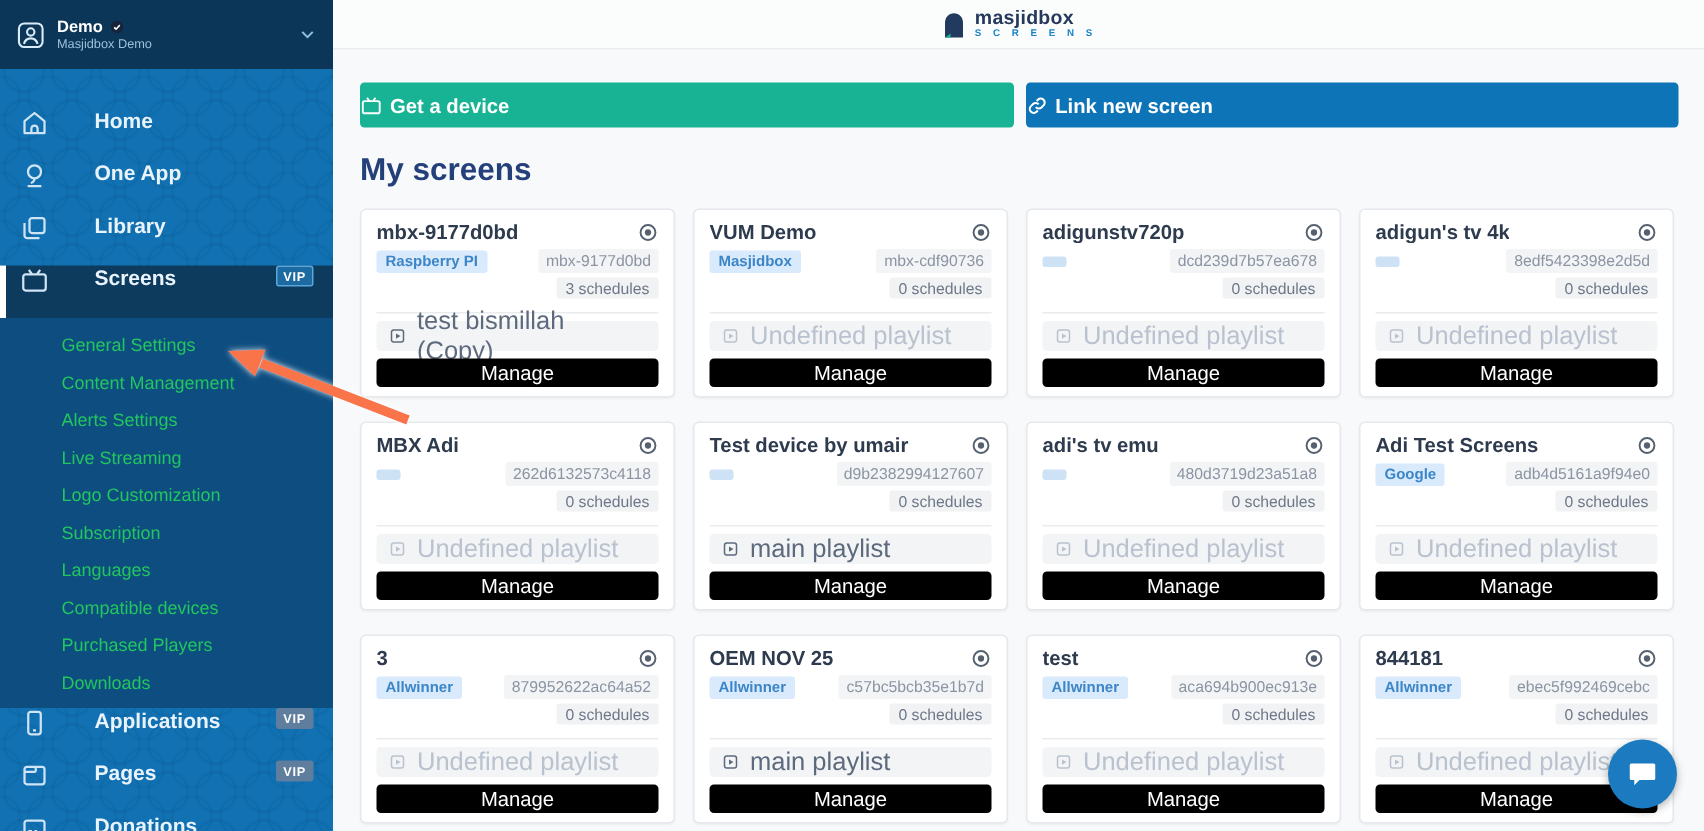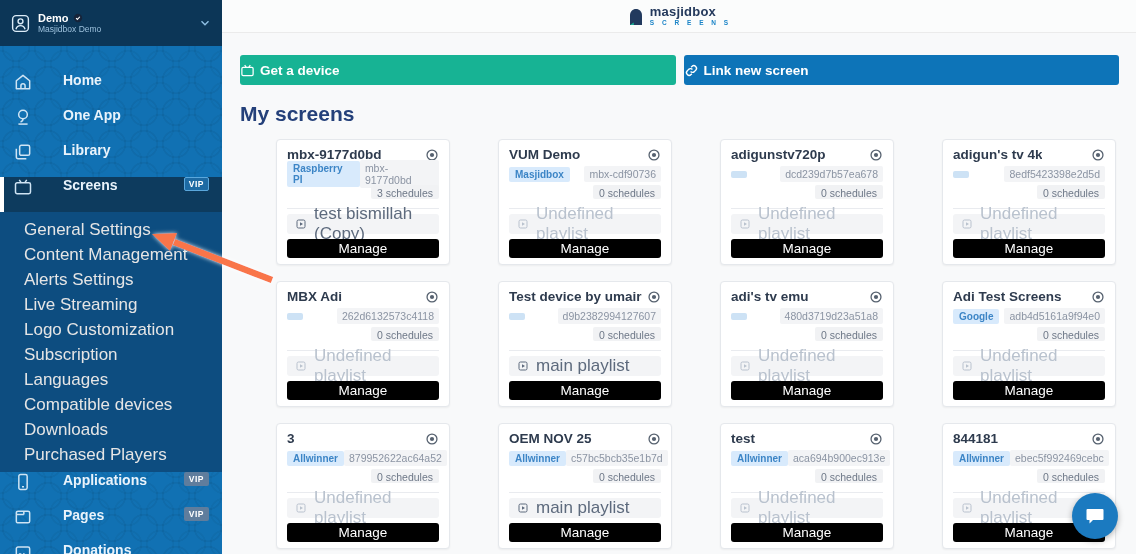--- a/index.html
+++ b/index.html
@@ -27,22 +27,22 @@
   .sb-item { height:35px; display:flex; align-items:flex-start; padding:0 13px; gap:30px; color:#e9f3fb;
     font-size:14px; font-weight:bold; cursor:pointer; position:relative; }
   .sb-ico { width:20px; height:20px; display:flex; color:#cfe4f4; flex:0 0 auto; }
   .sb-ico svg { width:100%; height:100%; }
   .sb-item.active { background:#0d3b5e; }
   .sb-item.active::before { content:""; position:absolute; left:0; top:0; bottom:0; width:4px; background:#fff; }
   .vip { margin-left:auto; background:#5f7d9d; color:#fff; font-size:8.5px; font-weight:bold;
     padding:2px 5px; border-radius:2px; letter-spacing:.5px; }
   .sb-item.active .vip { background:#1d6aa3; border:1px solid #5aa7dc; padding:1px 4px; }
   .sb-sub { background:#0d4d80; padding:5px 0; }
-  .sb-sub-item { height:25px; display:flex; align-items:center; padding-left:24px; color:#e5e5e5;
-    font-size:17px; cursor:pointer; }
+  .sb-sub-item { height:25px; display:flex; align-items:center; padding-left:41px; color:#22c55e;
+    font-size:12px; cursor:pointer; }
 
   
   .main { position:absolute; left:222px; top:0; width:914px; height:554px; }
   .topbar { height:33px; background:#fbfcfc; border-bottom:1px solid #ebebeb; display:flex; align-items:center; justify-content:center; }
   .logo { display:flex; align-items:center; gap:5px; }
   .logo-ico { width:18px; height:20px; display:flex; }
   .logo-text { line-height:1; }
   .brand-main { font-size:13px; font-weight:bold; color:#24395c; letter-spacing:.2px; }
   .brand-sub { font-size:6.5px; font-weight:bold; color:#1b84c7; letter-spacing:3px; margin-top:2px; }
 
@@ -51,21 +51,21 @@
     display:flex; align-items:center; justify-content:flex-start; gap:5px; padding:0 0; cursor:pointer;
     font-family:"Liberation Sans", sans-serif; }
   .btn .bico { width:15px; height:15px; display:flex; }
   .btn-green { background:#17b394; }
   .btn-blue  { background:#0d74b8; }
 
   .page-title { padding:17px 18px 13px; font-size:21px; font-weight:bold; color:#24407a; }
 
   .grid { display:grid; grid-template-columns:repeat(4,210px); gap:16px 12px; padding:0 18px; }
   .card { background:#fff; border:1px solid #e5e8ec; border-radius:4px; box-shadow:0 1px 2px rgba(0,0,0,.05);
-    height:126px; padding:7px 10px 6px; display:flex; flex-direction:column;margin-left:36px; }
+    height:126px; padding:7px 10px 6px; display:flex; flex-direction:column; }
   .card-head { display:flex; justify-content:space-between; align-items:center; height:17px; }
   .card-title { font-size:13.5px; font-weight:bold; color:#2e3b4e; white-space:nowrap; overflow:hidden; }
   .status-ico { width:14px; height:14px; display:flex; color:#56616f; flex:0 0 auto; cursor:pointer; }
   .meta { display:flex; justify-content:space-between; align-items:center; margin-top:5px; height:14px; }
   .brand-badge { background:#d8eafc; color:#3c85c6; font-size:10px; font-weight:bold; padding:2px 6px; border-radius:2px; }
   .brand-badge:empty { width:16px; height:7px; padding:0; background:#cde2f5; }
   .devid { background:#f3f4f6; color:#8b94a3; font-size:10.5px; padding:2px 5px; border-radius:2px; }
   .sched-row { display:flex; justify-content:flex-end; margin-top:4px; height:14px; }
   .sched { background:#f1f2f4; color:#6e7888; font-size:10.5px; padding:2px 6px; border-radius:2px; }
   .divider { border-top:1px solid #e9ebef; margin-top:9px; }
@@ -155,22 +155,22 @@
       </div>
       <div class="sb-sub">
         <div class="sb-sub-item">General Settings</div>
         <div class="sb-sub-item">Content Management</div>
         <div class="sb-sub-item">Alerts Settings</div>
         <div class="sb-sub-item">Live Streaming</div>
         <div class="sb-sub-item">Logo Customization</div>
         <div class="sb-sub-item">Subscription</div>
         <div class="sb-sub-item">Languages</div>
         <div class="sb-sub-item">Compatible devices</div>
+        <div class="sb-sub-item">Purchased Players</div>
         <div class="sb-sub-item">Downloads</div>
-        <div class="sb-sub-item">Purchased Players</div>
       </div>
       <div class="sb-item">
         <span class="sb-ico">
           <svg viewBox="0 0 24 24" fill="none" stroke="currentColor" stroke-width="1.8">
             <rect x="7" y="3" width="10" height="18" rx="2"></rect>
             <path d="M10.8 17.8h2.4"></path>
           </svg>
         </span>
         <span class="sb-label">Applications</span>
         <span class="vip">VIP</span>

